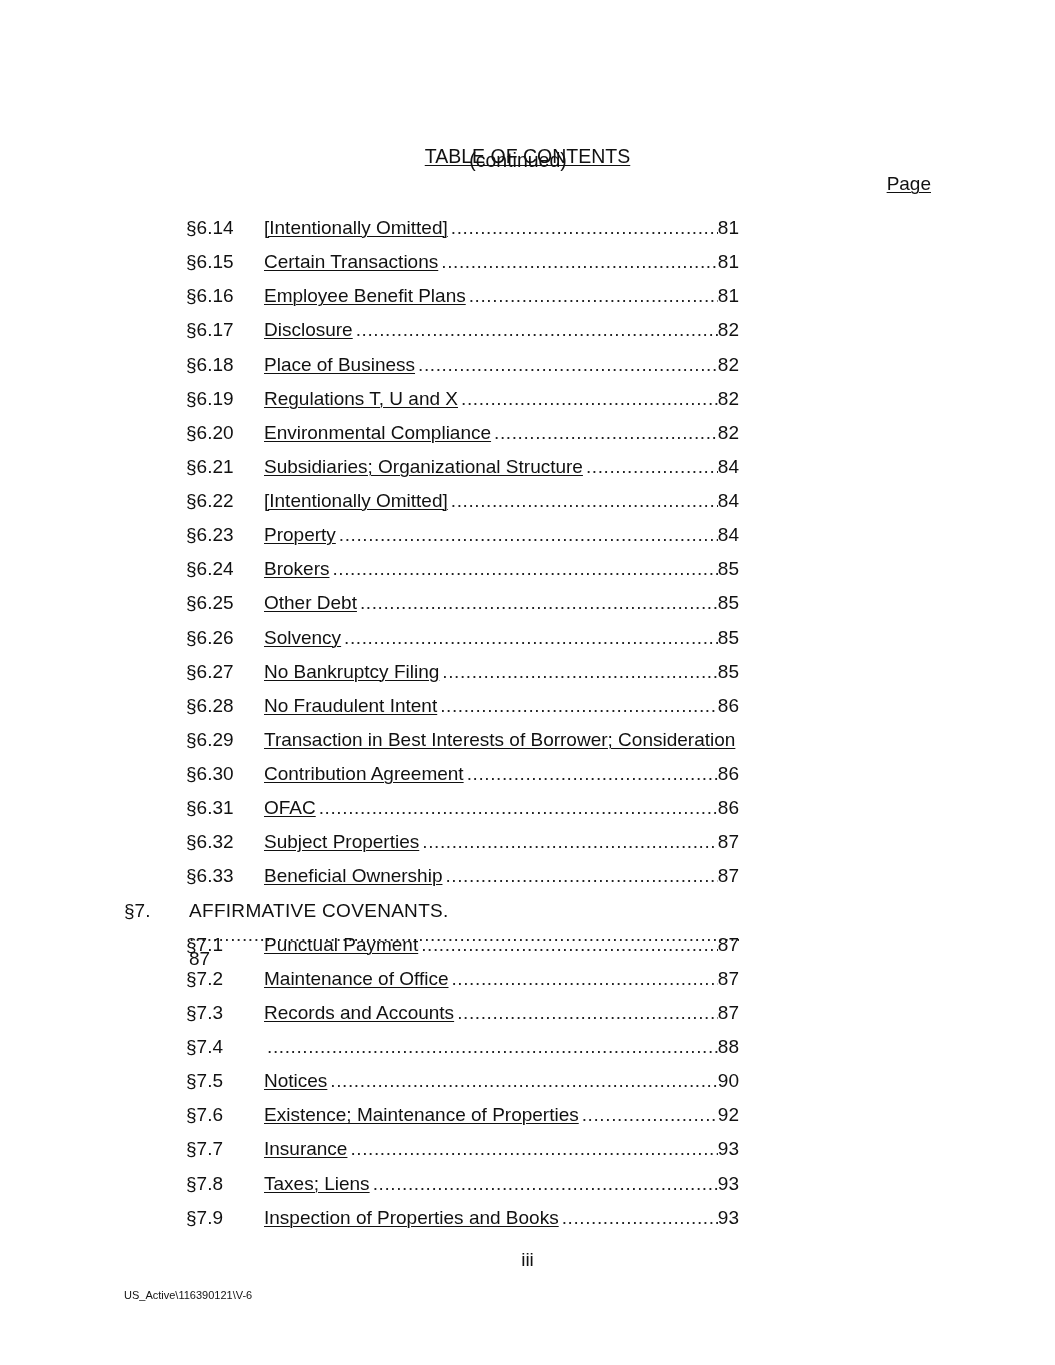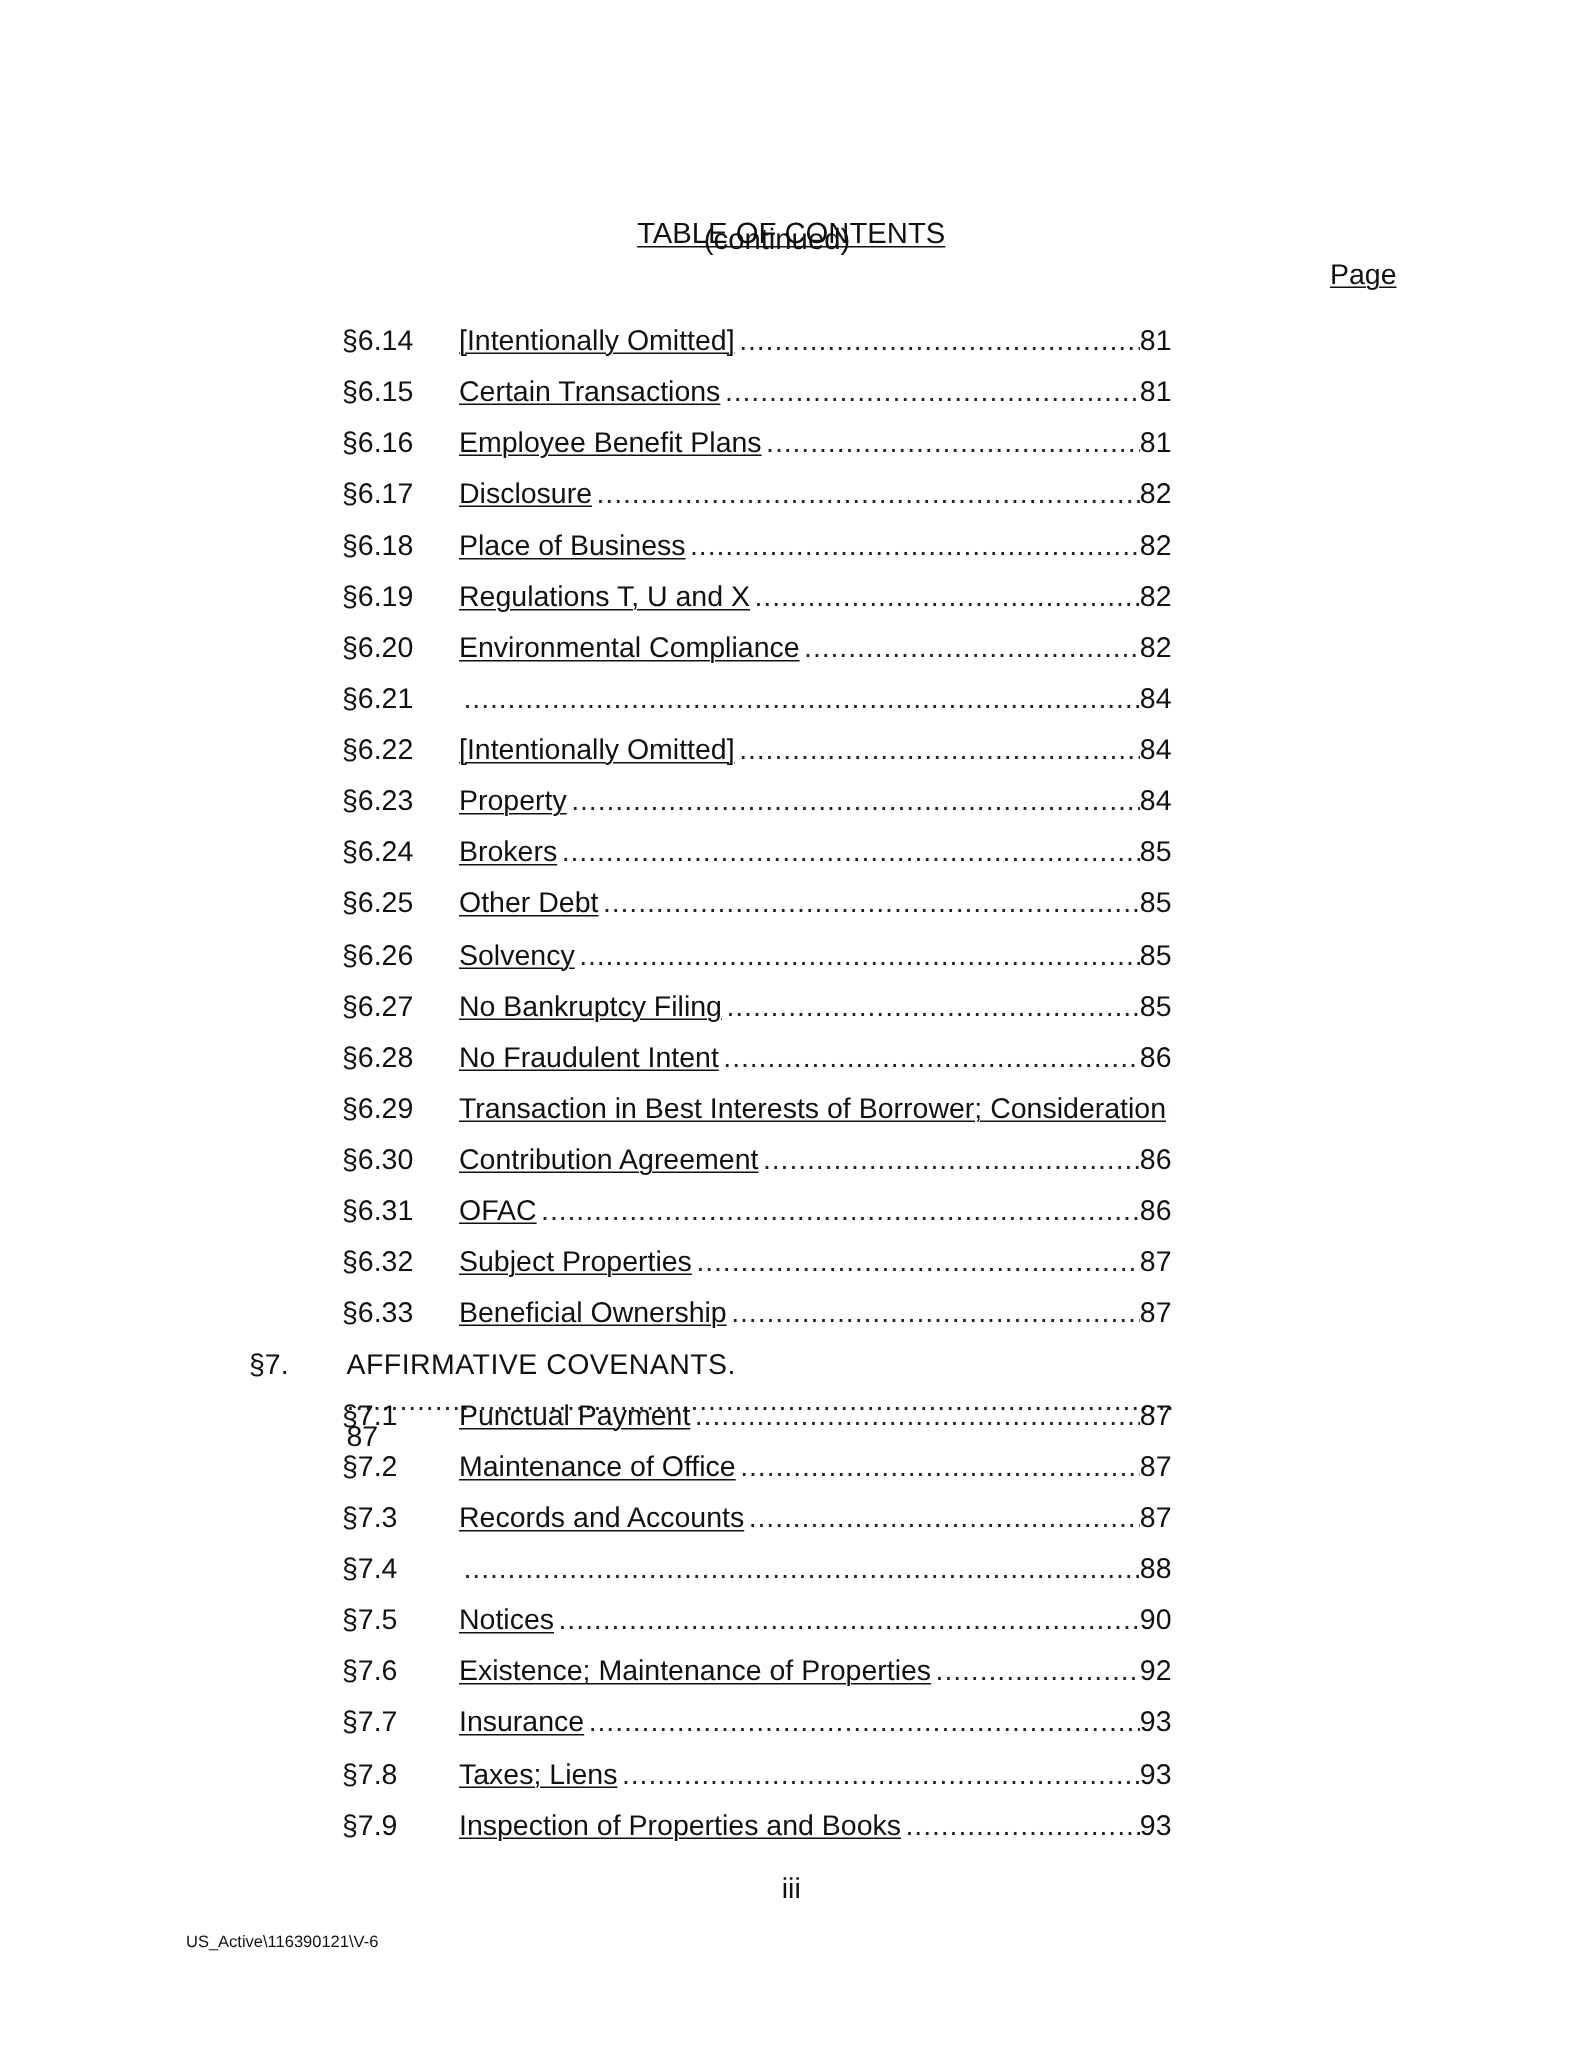--- a/index.html
+++ b/index.html
@@ -14,21 +14,21 @@
     .title span { text-decoration: underline; text-underline-offset: 2px; text-decoration-thickness: 1px; }
     .subtitle {
       position: absolute; left: 0; width: 1036px; top: 148px;
       text-align: center; font-size: 19.5px; line-height: 24px;
     }
     .page-head {
       position: absolute; right: 124px; top: 172px;
       font-size: 19px; line-height: 24px;
       text-decoration: underline; text-underline-offset: 2px; text-decoration-thickness: 1px;
     }
-    .toc { position: absolute; left: 0; top: 216px; width: 863px; padding-left: 42px; }
+    .toc { position: absolute; left: 0; top: 216px; width: 863px; }
     .row {
       position: relative; height: 34.14px; font-size: 19px; line-height: 24px;
     }
     .row .num { position: absolute; top: 0; white-space: nowrap; }
     .row .entry {
       position: absolute; top: 0; right: 124px;
       display: flex; align-items: baseline; white-space: nowrap; overflow: hidden;
     }
     .row.sub .num { left: 186px; }
     .row.sub .entry { left: 248px; margin-left: 16px; }
@@ -118,20 +118,21 @@
       <span class="num">§6.20</span>
       <span class="entry">
         <span class="label">Environmental Compliance</span>
         <span class="leader"></span>
         <span class="pg">82</span>
       </span>
     </div>
     <div class="row sub">
       <span class="num">§6.21</span>
       <span class="entry">
+        <span class="label">Subsidiaries; Organizational Structure</span>
         <span class="leader"></span>
         <span class="pg">84</span>
       </span>
     </div>
     <div class="row sub">
       <span class="num">§6.22</span>
       <span class="entry">
         <span class="label">[Intentionally Omitted]</span>
         <span class="leader"></span>
         <span class="pg">84</span>

